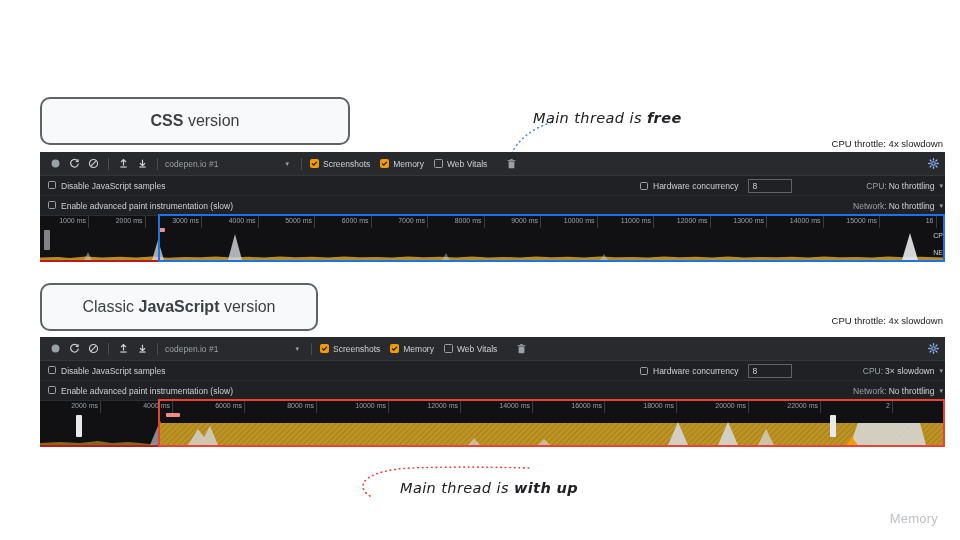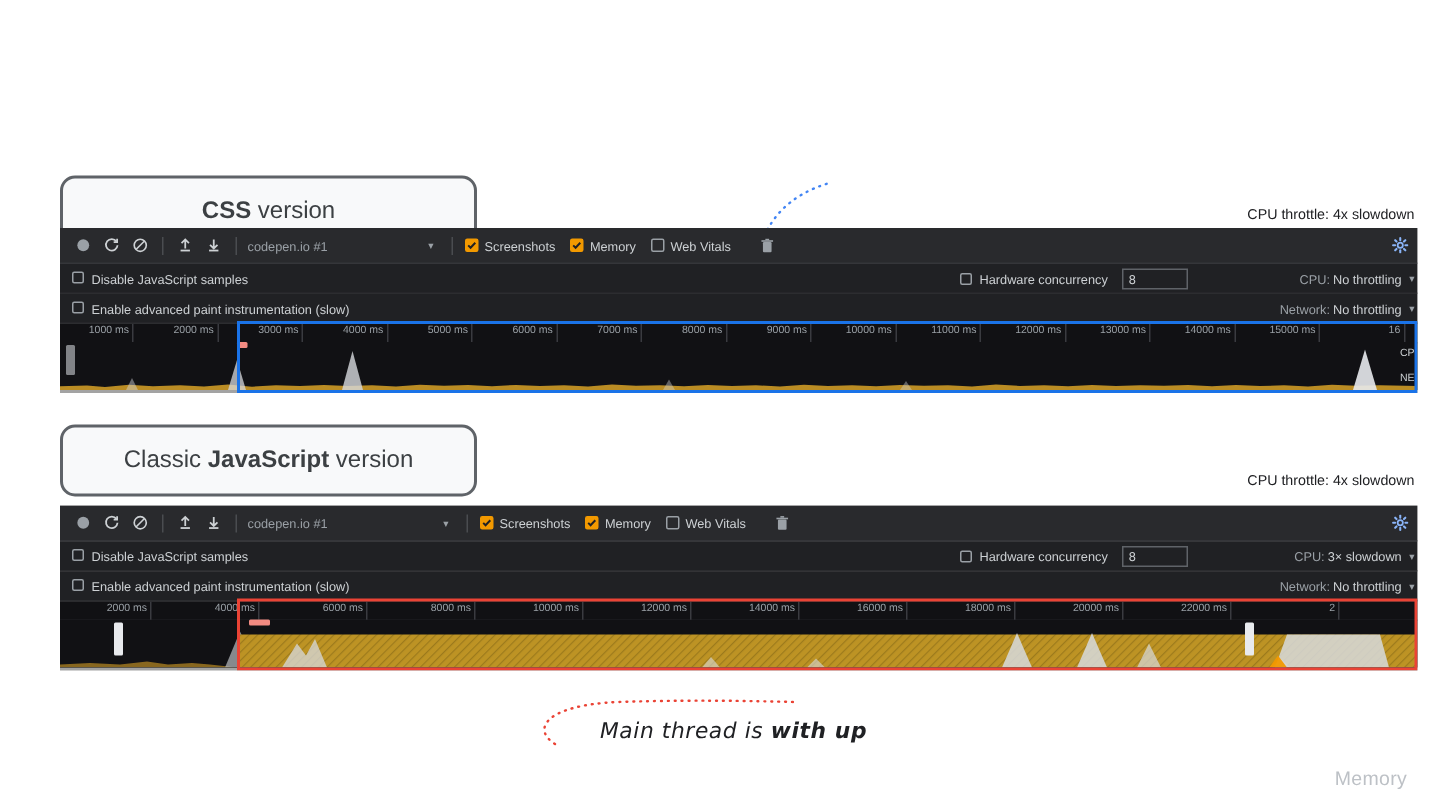--- a/index.html
+++ b/index.html
@@ -19,21 +19,21 @@
   .title .reg{color:#3c4043;font-weight:normal;}
 
   
   .pill{
     position:absolute;box-sizing:border-box;background:#f8f9fa;
     border:2px solid #5f6368;border-radius:10px;
     display:flex;align-items:center;justify-content:center;
     color:#3c4043;font-size:16px;white-space:nowrap;
   }
   .pill .b{font-weight:bold;}
-  #pill-css{left:40px;top:97px;width:278px;height:48px;margin-top:20px;}
+  #pill-css{left:40px;top:97px;width:310px;height:48px;}
   #pill-js{left:40px;top:283px;width:278px;height:48px;}
 
   
   .cpu-caption{
     position:absolute;font-size:9.5px;color:#202124;white-space:nowrap;text-align:right;
   }
   #cpu-cap-1{left:700px;top:138px;width:243px;}
   #cpu-cap-2{left:700px;top:315px;width:243px;}
 
   
@@ -44,21 +44,21 @@
   }
   .hand .hb{font-weight:bold;font-style:italic;}
   #ann-free{left:533px;top:110px;}
   #ann-used{left:400px;top:480px;}
   .ann-svg{position:absolute;pointer-events:none;}
   #arrow-free{left:505px;top:118px;width:70px;height:50px;}
   #arrow-used{left:352px;top:466px;width:250px;height:36px;}
 
   
   .devtools{
-    position:absolute;background:#a3a3a3;box-sizing:border-box;
+    position:absolute;background:#b91c1c;box-sizing:border-box;
     font-size:8px;color:#cdd1d4;overflow:hidden;
   }
   #panel-css{left:40px;top:152px;width:905px;height:110px;}
   #panel-js{left:40px;top:337px;width:905px;height:110px;}
 
   .dt-row{position:relative;box-sizing:border-box;width:100%;}
   .dt-toolbar{
     height:24px;background:#292a2d;border-bottom:1px solid #35363a;
     display:flex;align-items:center;padding:0 6px;gap:0;
   }
@@ -152,20 +152,24 @@
   <div class="cpu-caption" id="cpu-cap-1">CPU throttle: 4x slowdown</div>
   <div class="cpu-caption" id="cpu-cap-2">CPU throttle: 4x slowdown</div>
 
   <svg class="ann-svg" id="arrow-free" viewBox="0 0 70 50">
     <path d="M2,48 C6,30 20,12 48,4" fill="none" stroke="#4285f4" stroke-width="1.6" stroke-linecap="round" stroke-dasharray="0.6 4"></path>
   </svg>
   <svg class="ann-svg" id="arrow-used" viewBox="0 0 250 36">
     <path d="M18,30 C2,20 12,4 60,2 C120,0 170,2 180,2" fill="none" stroke="#ea4335" stroke-width="1.6" stroke-linecap="round" stroke-dasharray="0.6 4"></path>
   </svg>
 
+  <div class="hand" id="ann-free">
+    <span>Main thread is</span>
+    <span class="hb">free</span>
+  </div>
   <div class="hand" id="ann-used">
     <span>Main thread is</span>
     <span class="hb">with up</span>
   </div>
 
   <div class="devtools" id="panel-css">
 
     <div class="dt-row dt-toolbar">
       <div class="tbtn">
         <svg width="11" height="11" viewBox="0 0 12 12">

